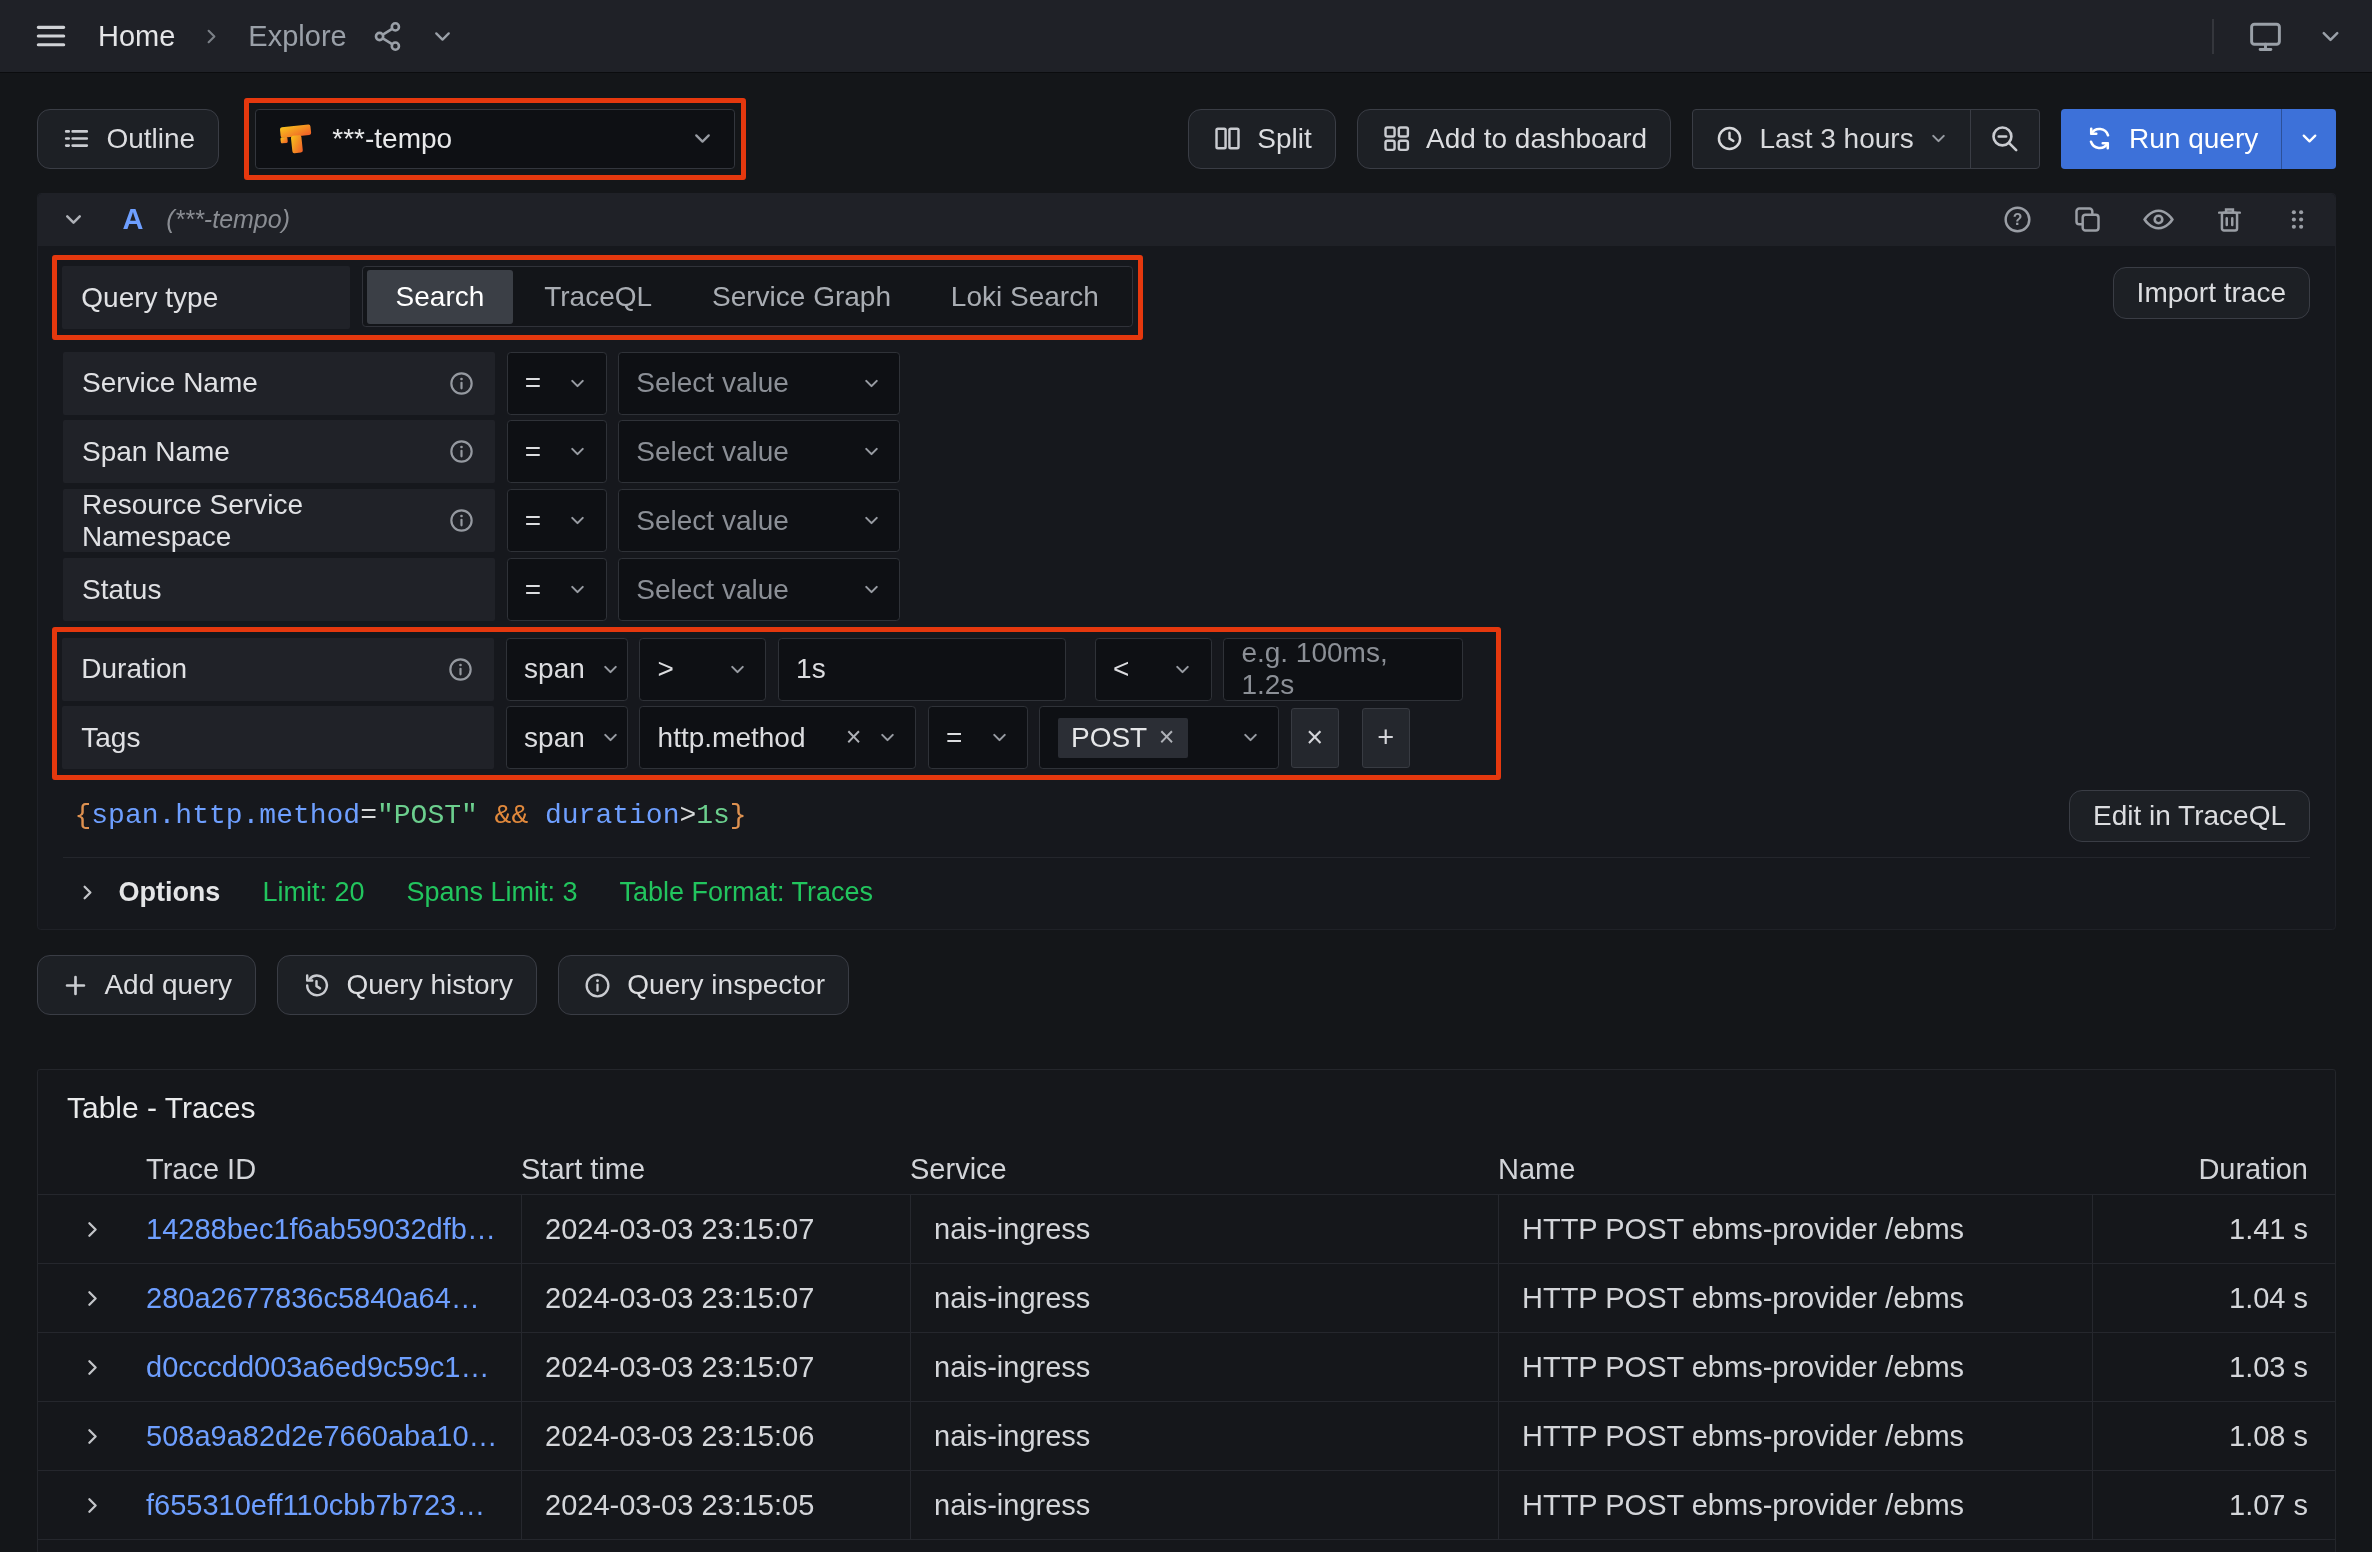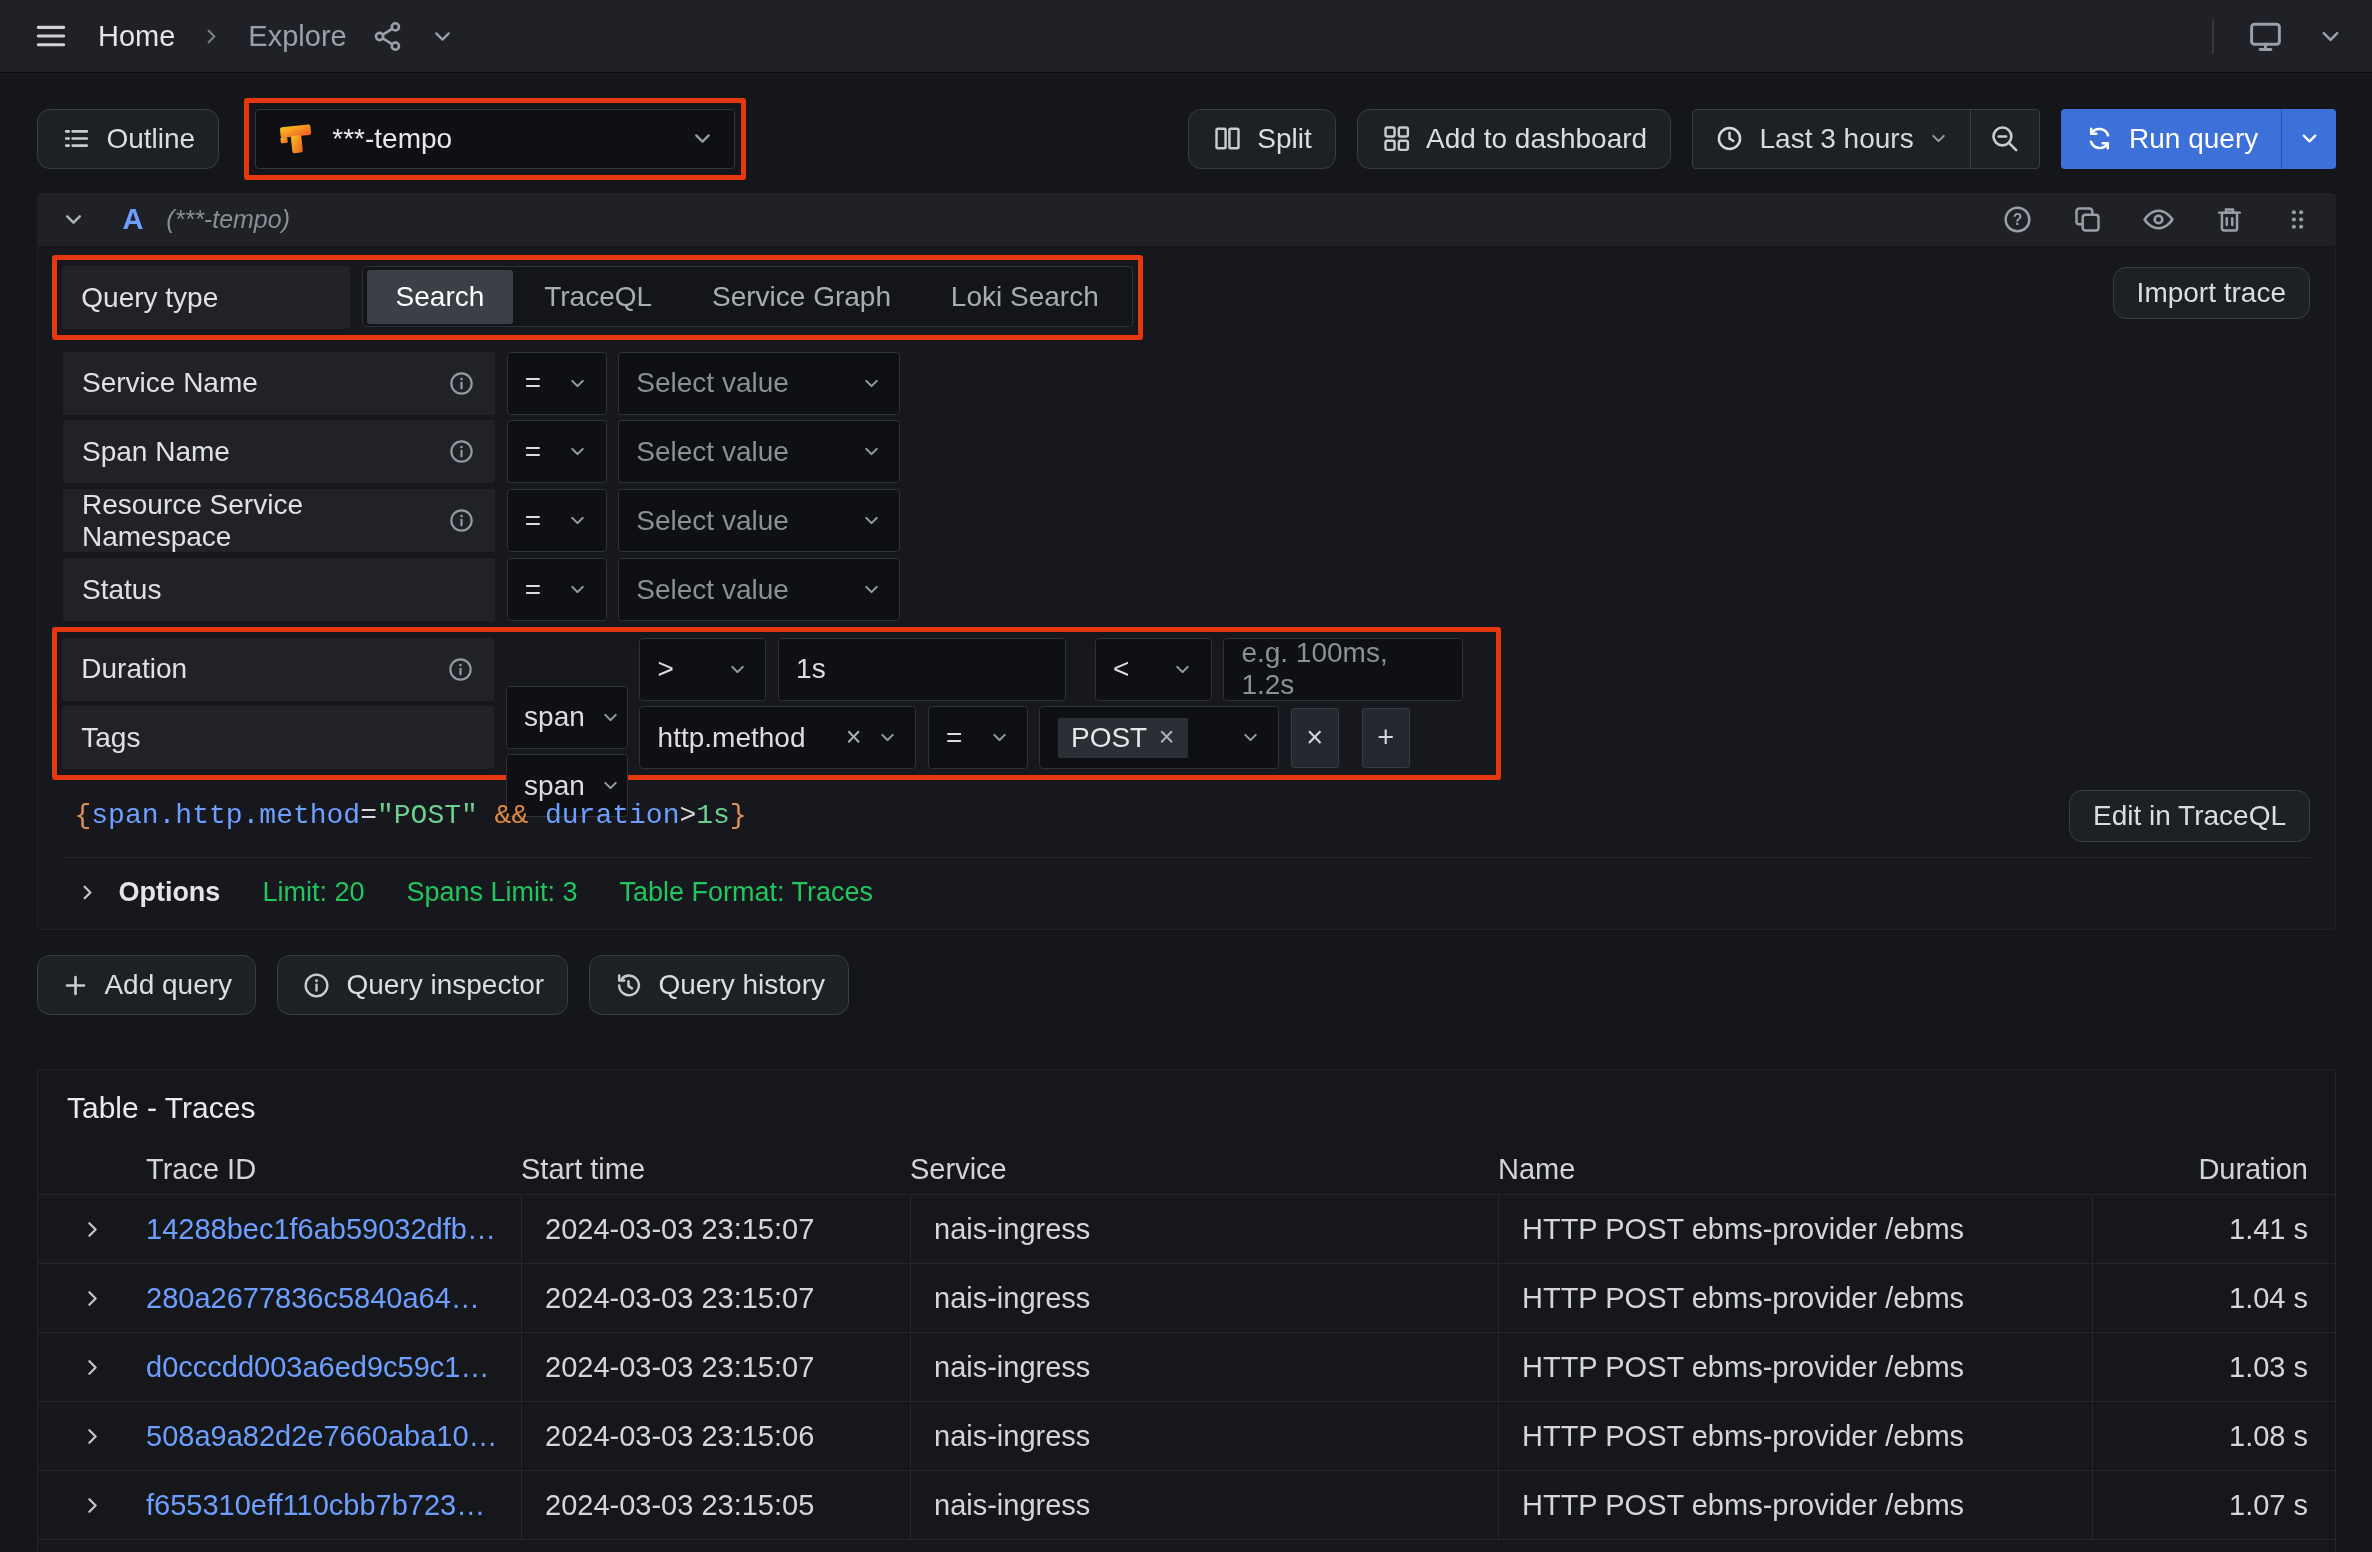--- a/index.html
+++ b/index.html
@@ -78,21 +78,21 @@
   .radio.active { background:#3b3f46; color:#ffffff; font-weight:500; }
 
   .f-row { display:flex; gap:11.5px; height:63px; margin-top:5.8px; }
   .sel {
     height:63px; background:#0e1014; border:1px solid #2f3238; border-radius:3.8px;
     display:flex; align-items:center; gap:15.4px; padding:0 17.3px; cursor:pointer; color:#dcdde0;
   }
   .sel .grow { flex:1; }
   .sel .ph { color:#8b8f96; }
   .chev { color:#989ca3; display:flex; }
-  .w-op { width:100px; } .w-val { width:282px; } .w-scope { width:122px;margin-top:48px; }
+  .w-op { width:100px; } .w-val { width:282px; } .w-scope { width:122px; }
   .w-cmp { width:127px; } .w-in1 { width:288px; justify-content:flex-start; cursor:text; }
   .w-cmp2 { width:117px; } .w-in2 { width:240px; cursor:text; }
   .w-key { width:277px; } .w-tagval { width:240px; }
   .pill { background:#2b2e35; border-radius:1.9px; padding:3.8px 13.4px; display:flex; align-items:center; gap:11.5px; color:#e6e7e9; }
   .mini-x { color:#aeb1b7; font-size:27px; cursor:pointer; line-height:1; }
   .sq-btn {
     width:48px; height:60px; align-self:center; border-radius:2.9px;
     background:#24272d; border:1px solid #383b42; color:#d5d6da;
     display:flex; align-items:center; justify-content:center; font-size:29px; cursor:pointer;
   }
@@ -576,37 +576,37 @@
     <button class="btn">
       <span class="bicon">
         <svg width="29" height="29" viewBox="0 0 24 24" fill="none" stroke="currentColor" stroke-width="2.2" stroke-linecap="round">
             <path d="M12 5v14M5 12h14"></path>
           </svg>
       </span>
       <span>Add query</span>
     </button>
     <button class="btn">
       <span class="bicon">
+        <svg width="31" height="31" viewBox="0 0 24 24" fill="none" stroke="currentColor" stroke-width="1.9" stroke-linecap="round" stroke-linejoin="round">
+            <path d="M4.8 12a7.6 7.6 0 1 0 2.2-5.4"></path>
+            <path d="M4.8 4.3v3.9h3.9"></path>
+            <path d="M12 8.6v3.9l2.7 1.7"></path>
+          </svg>
+      </span>
+      <span>Query history</span>
+    </button>
+    <button class="btn">
+      <span class="bicon">
         <svg width="31" height="31" viewBox="0 0 24 24" fill="none" stroke="currentColor" stroke-width="1.8" stroke-linecap="round">
             <circle cx="12" cy="12" r="8.4"></circle>
             <path d="M12 11.4v4.6"></path>
             <circle cx="12" cy="8.3" r="1.1" fill="currentColor" stroke="none"></circle>
           </svg>
       </span>
       <span>Query inspector</span>
-    </button>
-    <button class="btn">
-      <span class="bicon">
-        <svg width="31" height="31" viewBox="0 0 24 24" fill="none" stroke="currentColor" stroke-width="1.9" stroke-linecap="round" stroke-linejoin="round">
-            <path d="M4.8 12a7.6 7.6 0 1 0 2.2-5.4"></path>
-            <path d="M4.8 4.3v3.9h3.9"></path>
-            <path d="M12 8.6v3.9l2.7 1.7"></path>
-          </svg>
-      </span>
-      <span>Query history</span>
     </button>
   </div>
 
   <div class="table-panel">
     <div class="table-title">Table - Traces</div>
 
     <div class="tgrid thead">
       <div></div>
       <div>Trace ID</div>
       <div>Start time</div>

